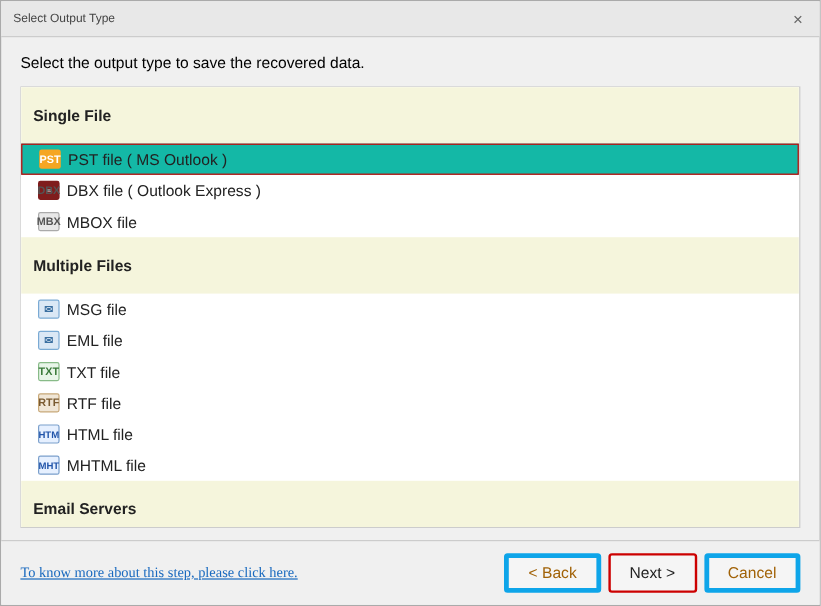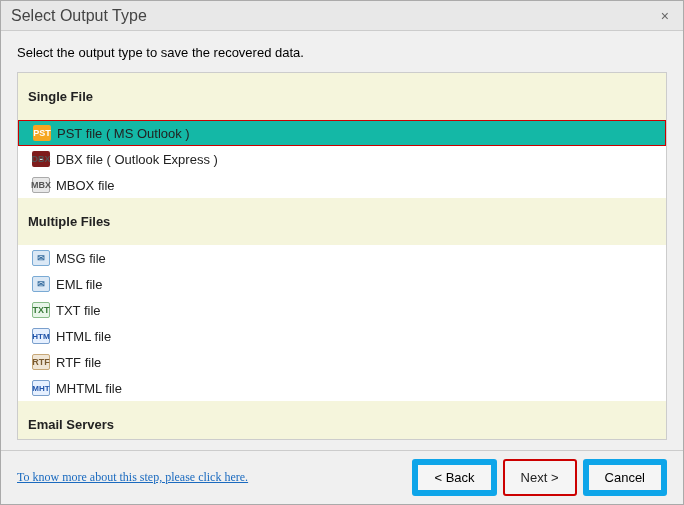--- a/index.html
+++ b/index.html
@@ -25,21 +25,21 @@
     .title-bar {
       background: #e8e8e8;
       border-bottom: 1px solid #ccc;
       padding: 6px 10px;
       display: flex;
       justify-content: space-between;
       align-items: center;
       height: 30px;
     }
     .title-bar-text {
-      font-size: 16px;
+      font-size: 10px;
       color: #444;
     }
     .title-bar-close {
       cursor: pointer;
       font-size: 14px;
       color: #666;
       background: none;
       border: none;
       padding: 0 4px;
     }
@@ -248,26 +248,26 @@
       cursor: pointer;
       font-family: Liberation Serif, serif;
     }
     .footer-buttons {
       display: flex;
       gap: 6px;
     }
     .btn {
       padding: 5px 16px;
       font-size: 13px;
-      border: 6px solid #0ea5e9;
+      border: 4px solid #0ea5e9;
       border-radius: 3px;
       background: #f5f5f5;
       cursor: pointer;
       min-width: 60px;
-      color: #000000;
+      color: #a16207;
     }
     .btn-next {
       background: #f5f5f5;
       border: 2px solid #cc0000;
       font-weight: normal;
       color: #222;
     }
     
     .list-container::-webkit-scrollbar {
       width: 16px;
@@ -337,30 +337,30 @@
 
         <div class="list-item">
           <span class="item-icon">
             <span class="icon-txt">TXT</span>
           </span>
           <span>TXT file</span>
         </div>
 
         <div class="list-item">
           <span class="item-icon">
+            <span class="icon-rtf">RTF</span>
+          </span>
+          <span>RTF file</span>
+        </div>
+
+        <div class="list-item">
+          <span class="item-icon">
             <span class="icon-html">HTM</span>
           </span>
           <span>HTML file</span>
-        </div>
-
-        <div class="list-item">
-          <span class="item-icon">
-            <span class="icon-rtf">RTF</span>
-          </span>
-          <span>RTF file</span>
         </div>
 
         <div class="list-item">
           <span class="item-icon">
             <span class="icon-mhtml">MHT</span>
           </span>
           <span>MHTML file</span>
         </div>
 
 

